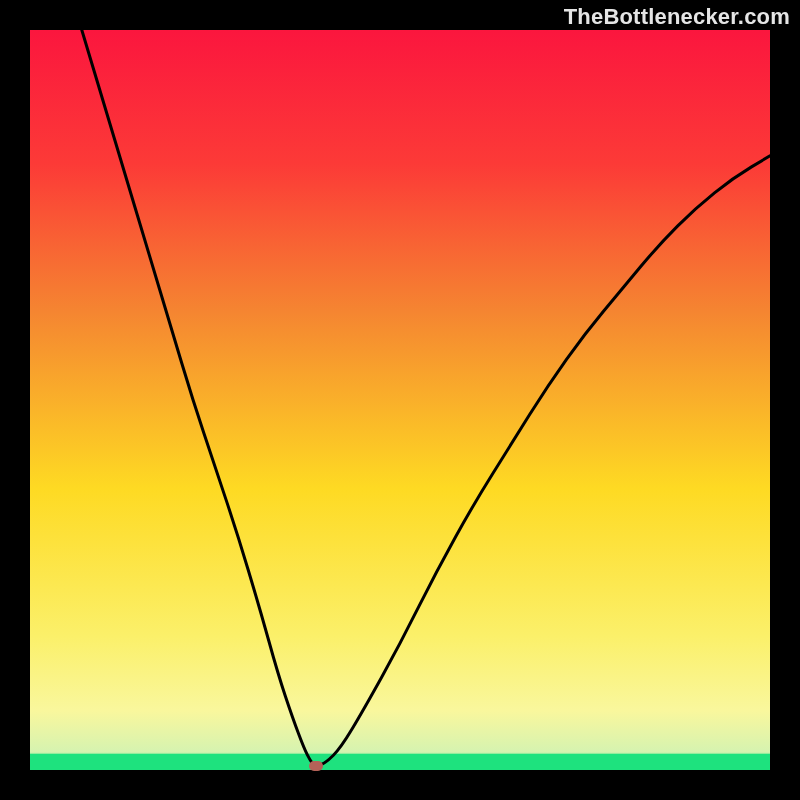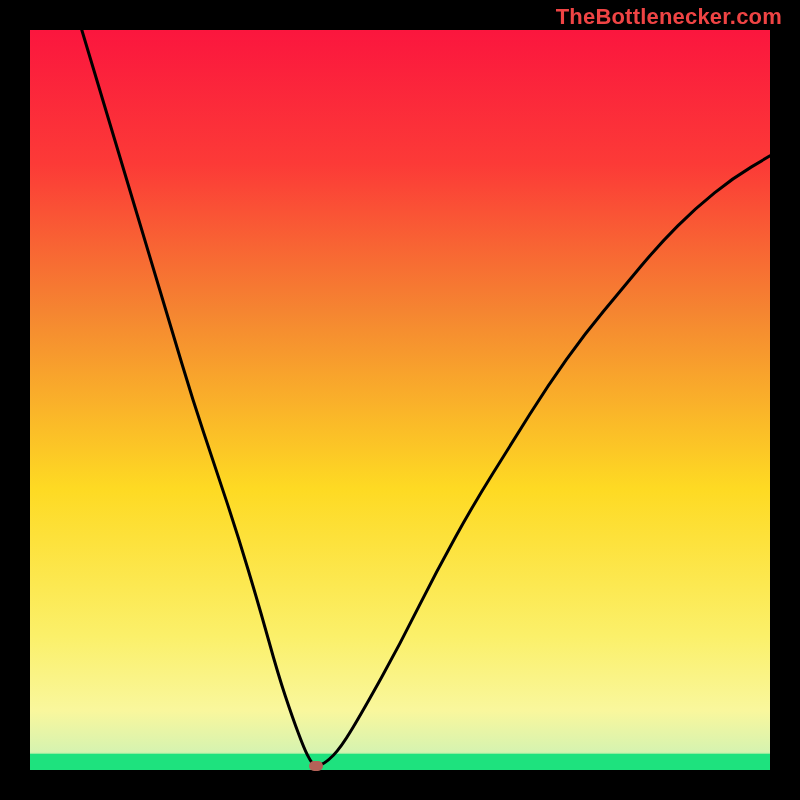--- a/index.html
+++ b/index.html
@@ -13,22 +13,22 @@
   }
   .frame {
     position: relative;
     width: 800px;
     height: 800px;
     background: #000;
   }
   .watermark {
     position: absolute;
     top: 4px;
-    right: 18px;
-    color: #ef4444;
+    right: 10px;
+    color: #e5e5e5;
     font-size: 22px;
     font-weight: 600;
     letter-spacing: 0.2px;
     user-select: none;
   }
   .plot-area {
     position: absolute;
     left: 30px;
     top: 30px;
     width: 740px;

